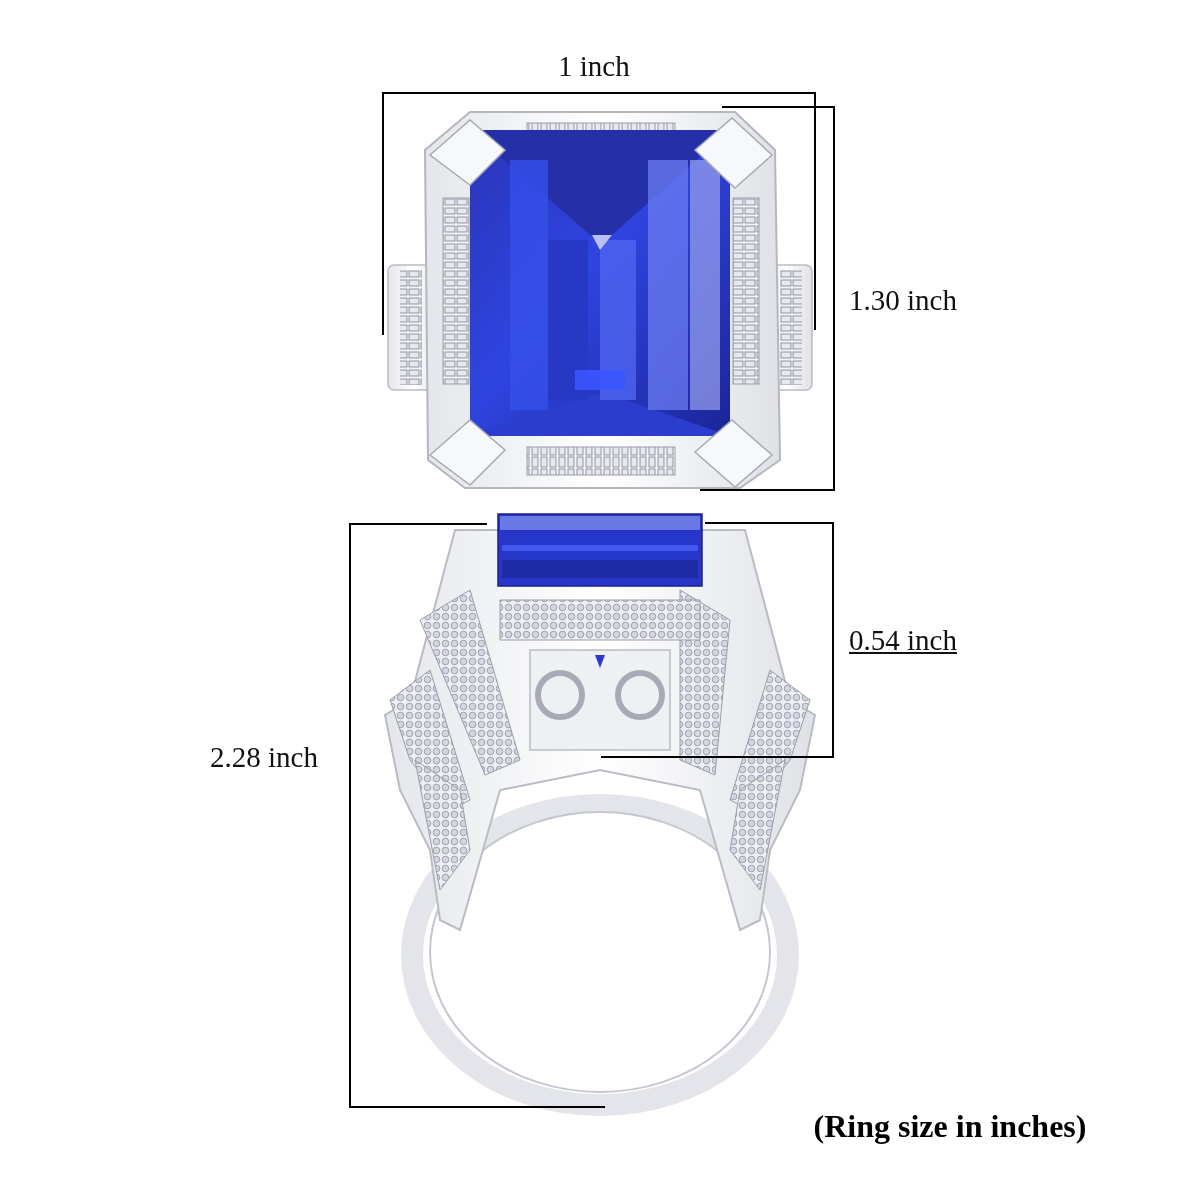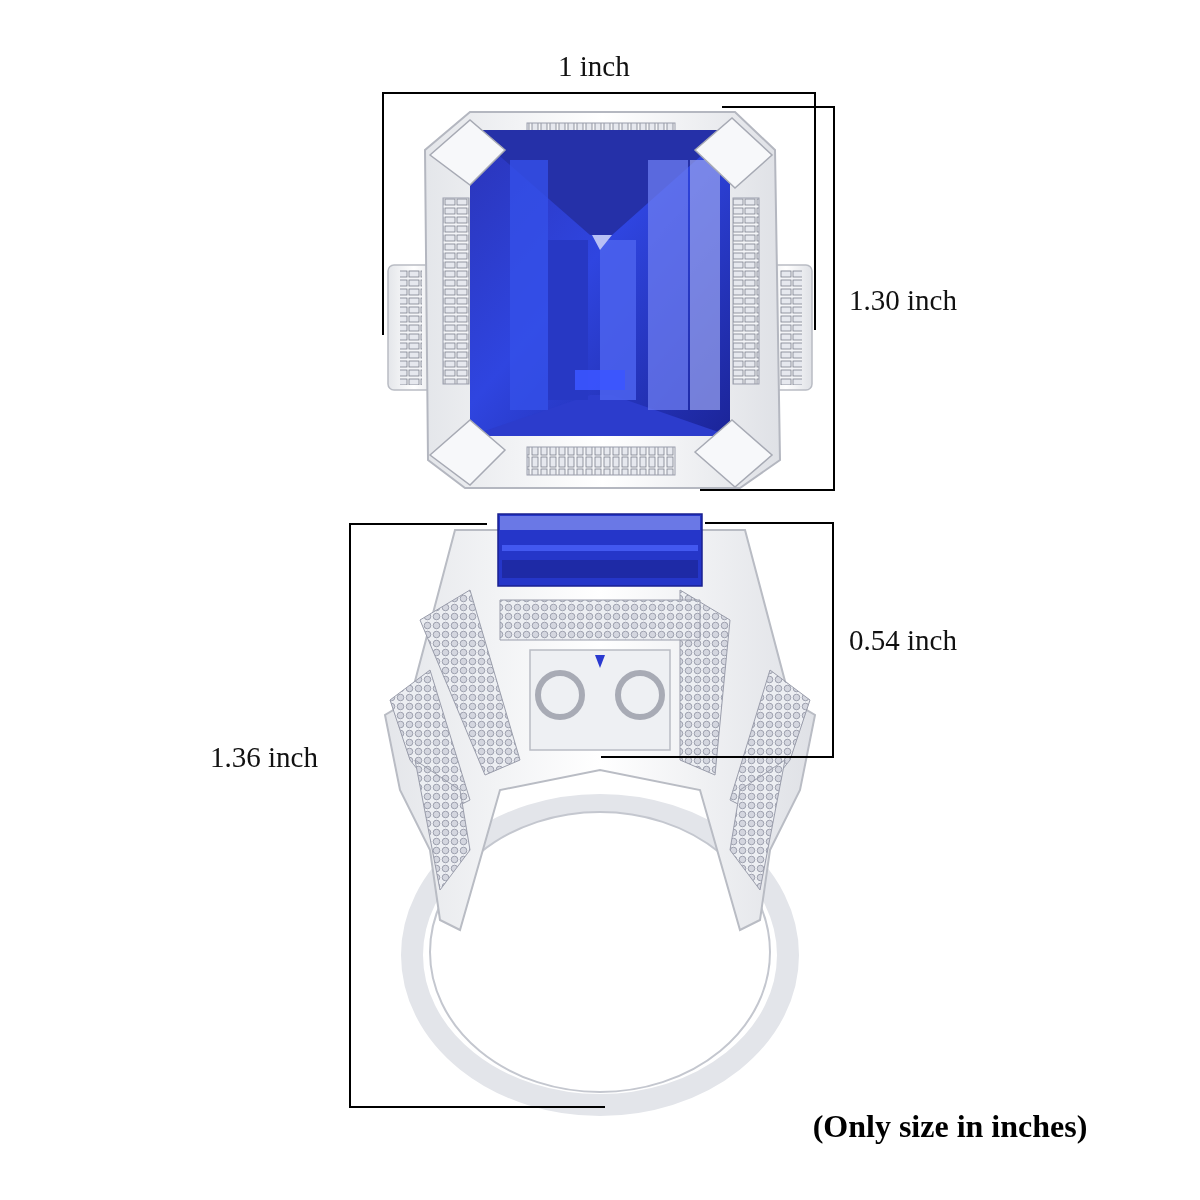--- a/index.html
+++ b/index.html
@@ -116,19 +116,19 @@
   <div class="line" style="left:705px;top:522px;width:129px;height:2px;"></div>
   <div class="line" style="left:832px;top:522px;width:2px;height:236px;"></div>
   <div class="line" style="left:601px;top:756px;width:233px;height:2px;"></div>
 
   <div class="line" style="left:349px;top:523px;width:138px;height:2px;"></div>
   <div class="line" style="left:349px;top:523px;width:2px;height:585px;"></div>
   <div class="line" style="left:349px;top:1106px;width:256px;height:2px;"></div>
 
   <div class="label" style="left:558px;top:52px;">1 inch</div>
   <div class="label" style="left:849px;top:286px;">1.30 inch</div>
-  <div class="label" style="left:849px;top:626px;">0.54 inch</div>
-  <div class="label" style="left:210px;top:743px;">1.36 inch</div>
+  <div class="label" style="left:849px;top:626px;text-decoration:underline;">0.54 inch</div>
+  <div class="label" style="left:210px;top:743px;">2.28 inch</div>
 
   <div class="footer" style="left:700px;top:1106px;width:500px;">
-    <div>(Only size in inches)</div>
+    <div>(Ring size in inches)</div>
   </div>
 </div>
 
 </body></html>

